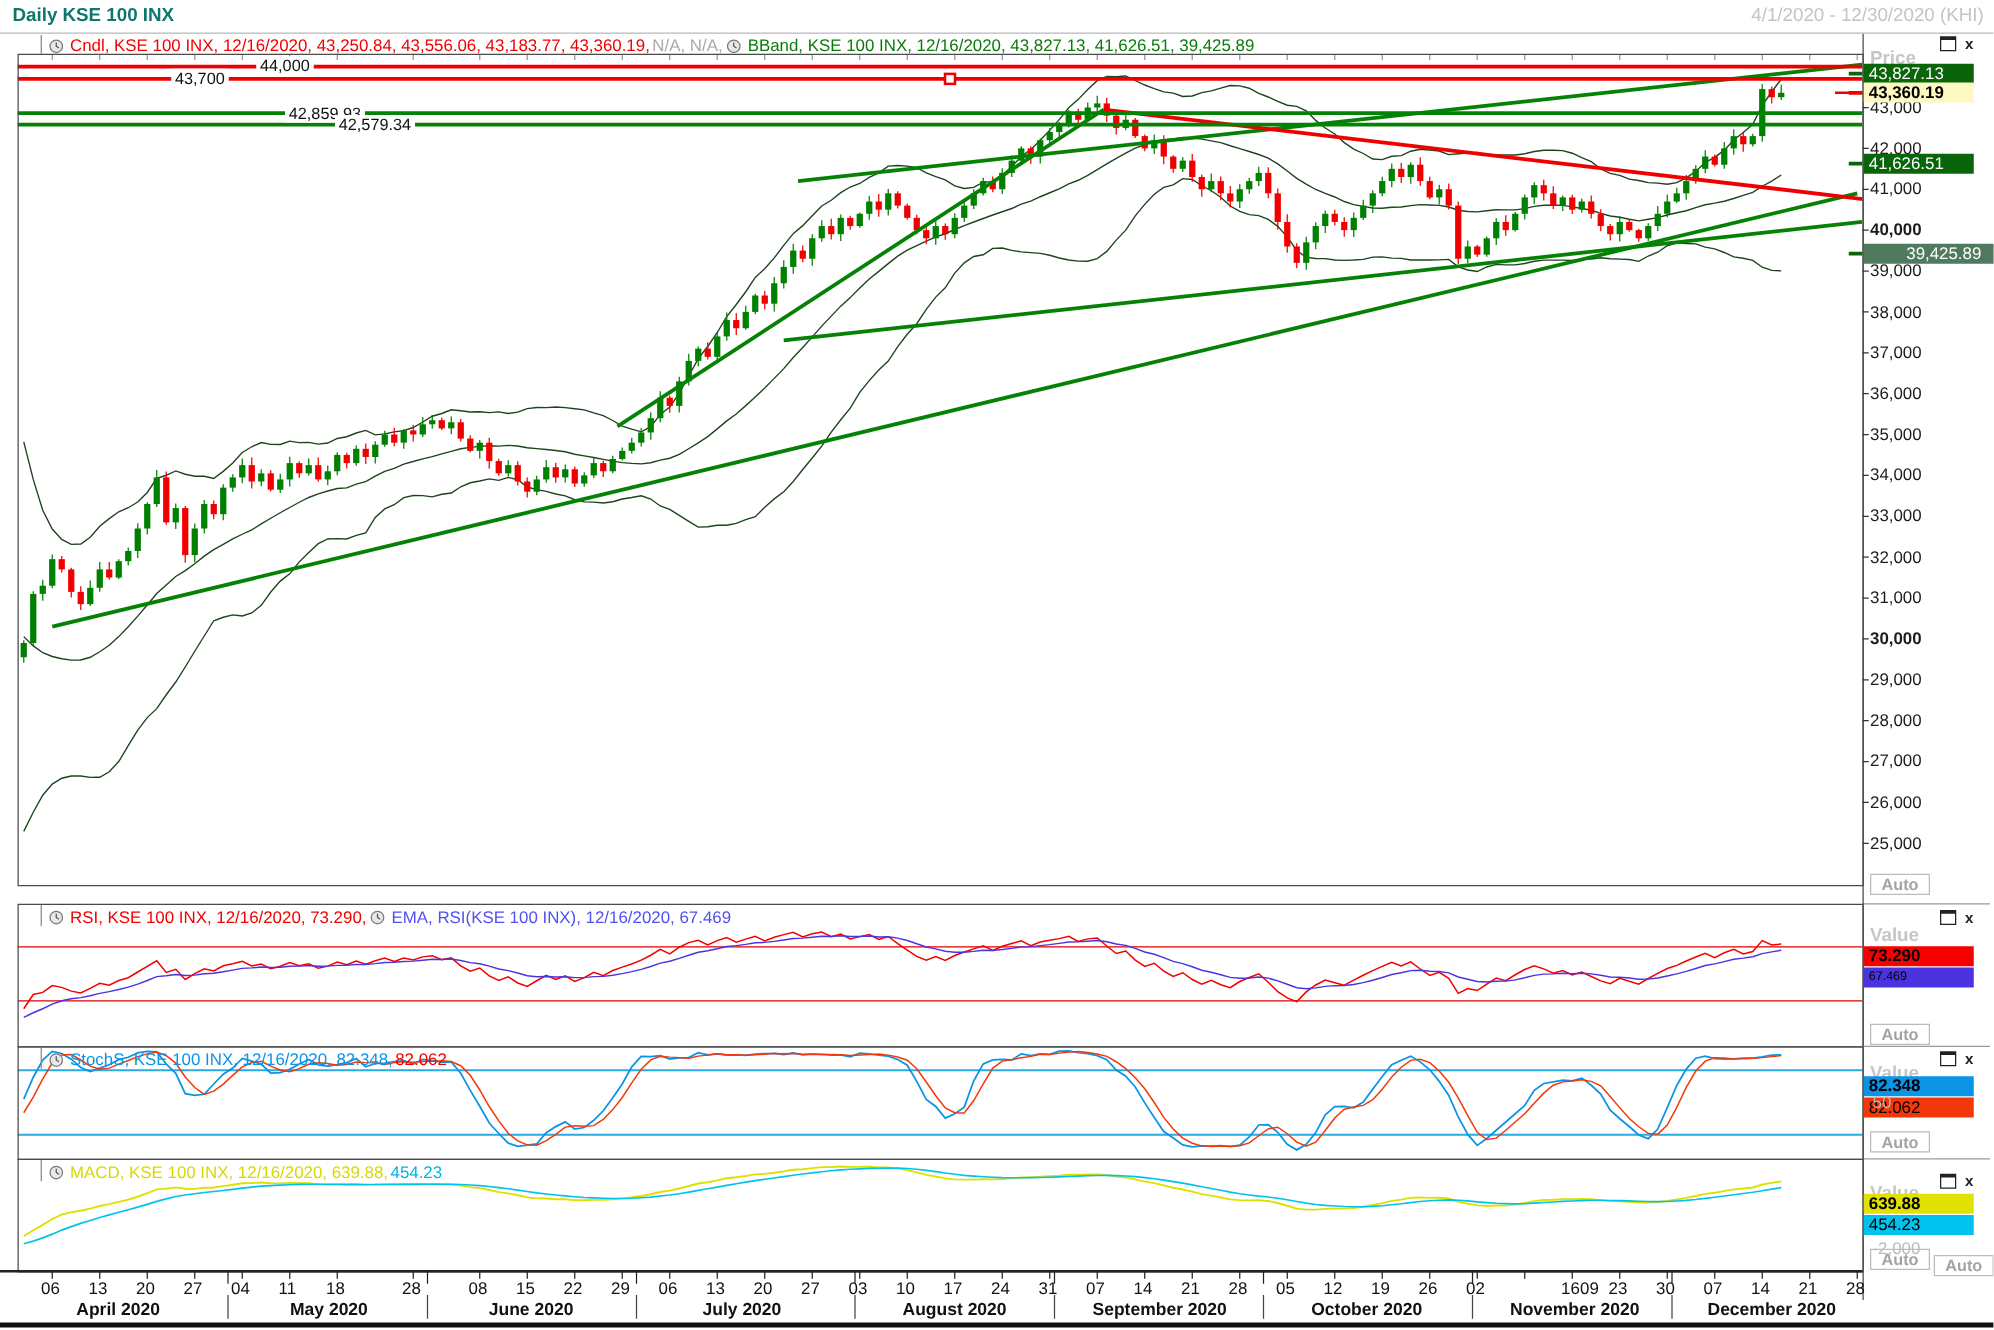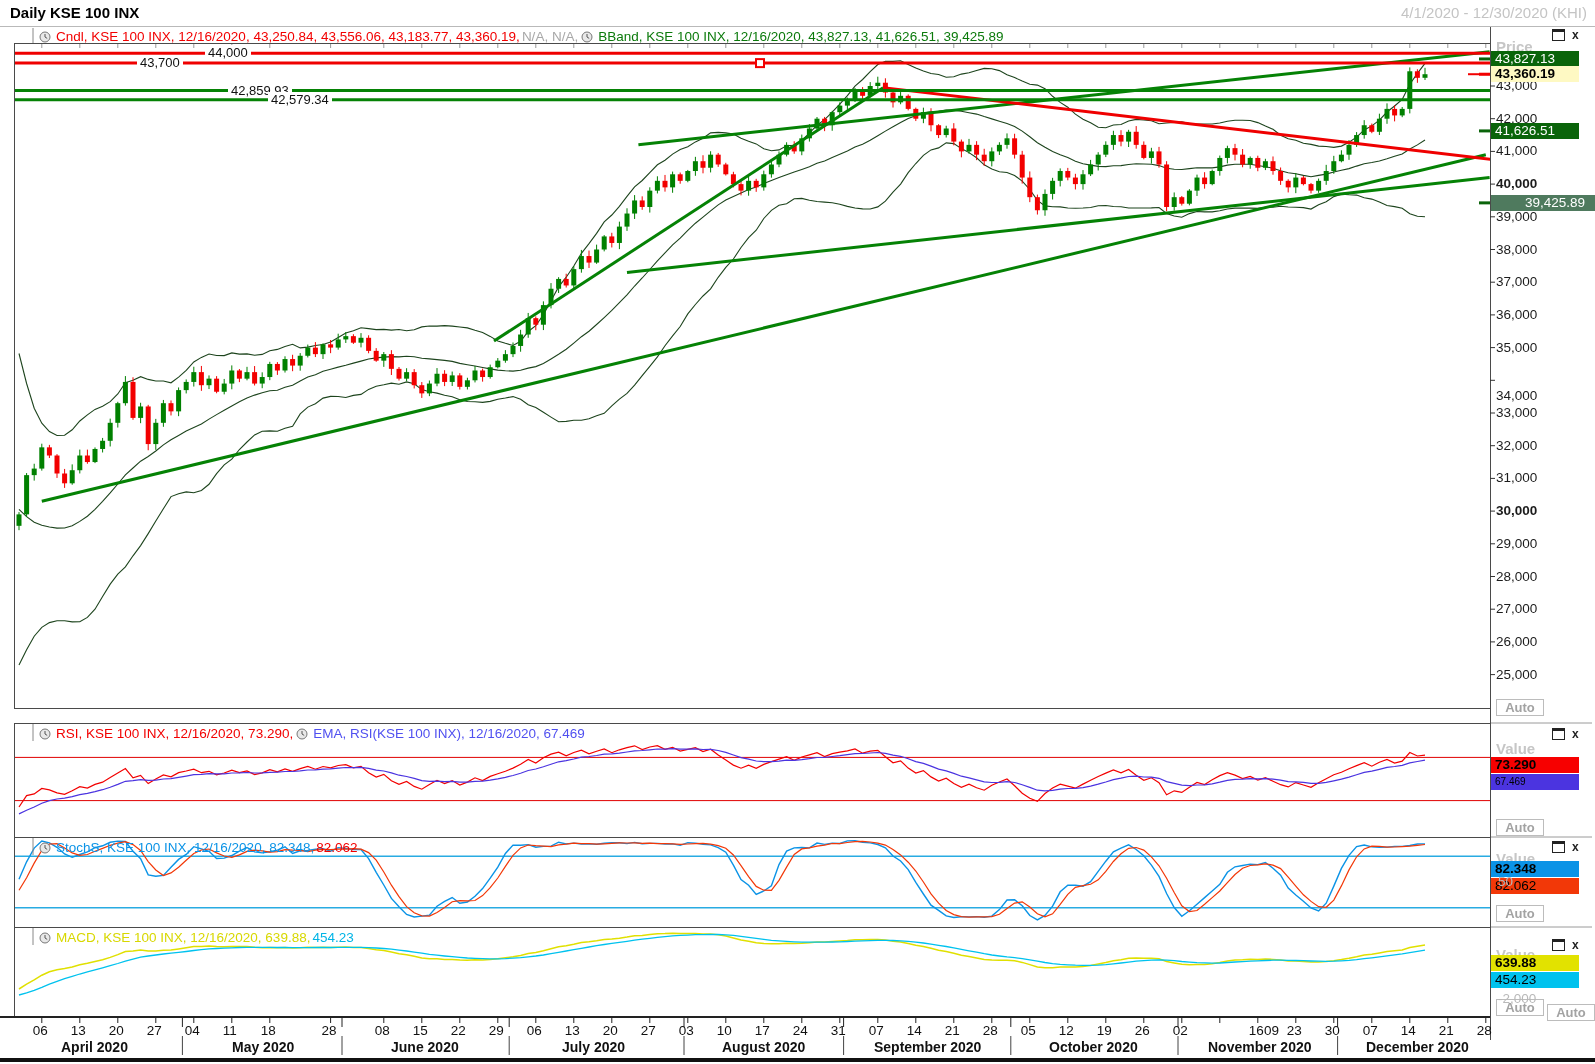--- a/index.html
+++ b/index.html
@@ -1,20 +1,20 @@
 <!DOCTYPE html>
 <html><head>
 <meta charset="utf-8">
 <style>
   html,body{margin:0;padding:0;background:#fff;font-family:"Liberation Sans",sans-serif;}
   #stage{position:relative;width:1595px;height:1064px;background:#fff;overflow:hidden;}
   #plot-svg{position:absolute;left:0;top:0;}
   .ov{position:absolute;white-space:nowrap;}
   .titlebar{left:0;top:0;width:1595px;height:26px;border-bottom:1px solid #b9b9b9;background:#fff;}
-  .tb-title{left:10px;top:4px;font-size:15px;font-weight:bold;color:#000000;}
+  .tb-title{left:10px;top:4px;font-size:15px;font-weight:bold;color:#0f766e;}
   .tb-range{right:8px;top:4px;font-size:15px;color:#c4c4c4;}
   .legend{display:flex;align-items:center;font-size:13.5px;gap:2px;}
   .clock{display:inline-block;width:12px;height:12px;margin:0 3px 0 1px;}
   .axis-header{font-size:15px;font-weight:bold;color:#c6c6c6;}
   .vlabel{left:1491px;width:84px;height:16px;font-size:13.5px;padding:0 0 0 4px;line-height:16px;}
   .ptick{left:1496px;font-size:13.5px;color:#1c1c1c;line-height:15px;}
   .auto{width:46px;height:15px;border:1px solid #bcbcbc;color:#a3a3a3;font-weight:bold;font-size:13px;text-align:center;line-height:15px;background:#fff;}
   .ann{background:#fff;color:#111;font-size:13px;line-height:15px;padding:0 3px;}
   .wc{display:flex;gap:7px;align-items:center;}
   .maxbox{width:11px;height:8px;border:1px solid #222;border-top:3px solid #222;}
@@ -654,21 +654,21 @@
   <div id="price-ticks">
       <div class="ov ptick" style="top: 78px; font-weight: normal;">43,000</div>
       <div class="ov ptick" style="top: 110.7px; font-weight: normal;">42,000</div>
       <div class="ov ptick" style="top: 143.4px; font-weight: normal;">41,000</div>
       <div class="ov ptick" style="top: 176.1px; font-weight: bold;">40,000</div>
       <div class="ov ptick" style="top: 208.8px; font-weight: normal;">39,000</div>
       <div class="ov ptick" style="top: 241.5px; font-weight: normal;">38,000</div>
       <div class="ov ptick" style="top: 274.2px; font-weight: normal;">37,000</div>
       <div class="ov ptick" style="top: 306.9px; font-weight: normal;">36,000</div>
       <div class="ov ptick" style="top: 339.6px; font-weight: normal;">35,000</div>
-      <div class="ov ptick" style="top: 372.3px; font-weight: normal; margin-top: 16px;">34,000</div>
+      <div class="ov ptick" style="top: 372.3px; font-weight: normal;">34,000</div>
       <div class="ov ptick" style="top: 405px; font-weight: normal;">33,000</div>
       <div class="ov ptick" style="top: 437.7px; font-weight: normal;">32,000</div>
       <div class="ov ptick" style="top: 470.4px; font-weight: normal;">31,000</div>
       <div class="ov ptick" style="top: 503.1px; font-weight: bold;">30,000</div>
       <div class="ov ptick" style="top: 535.8px; font-weight: normal;">29,000</div>
       <div class="ov ptick" style="top: 568.5px; font-weight: normal;">28,000</div>
       <div class="ov ptick" style="top: 601.2px; font-weight: normal;">27,000</div>
       <div class="ov ptick" style="top: 633.9px; font-weight: normal;">26,000</div>
       <div class="ov ptick" style="top: 666.6px; font-weight: normal;">25,000</div>
     </div>

